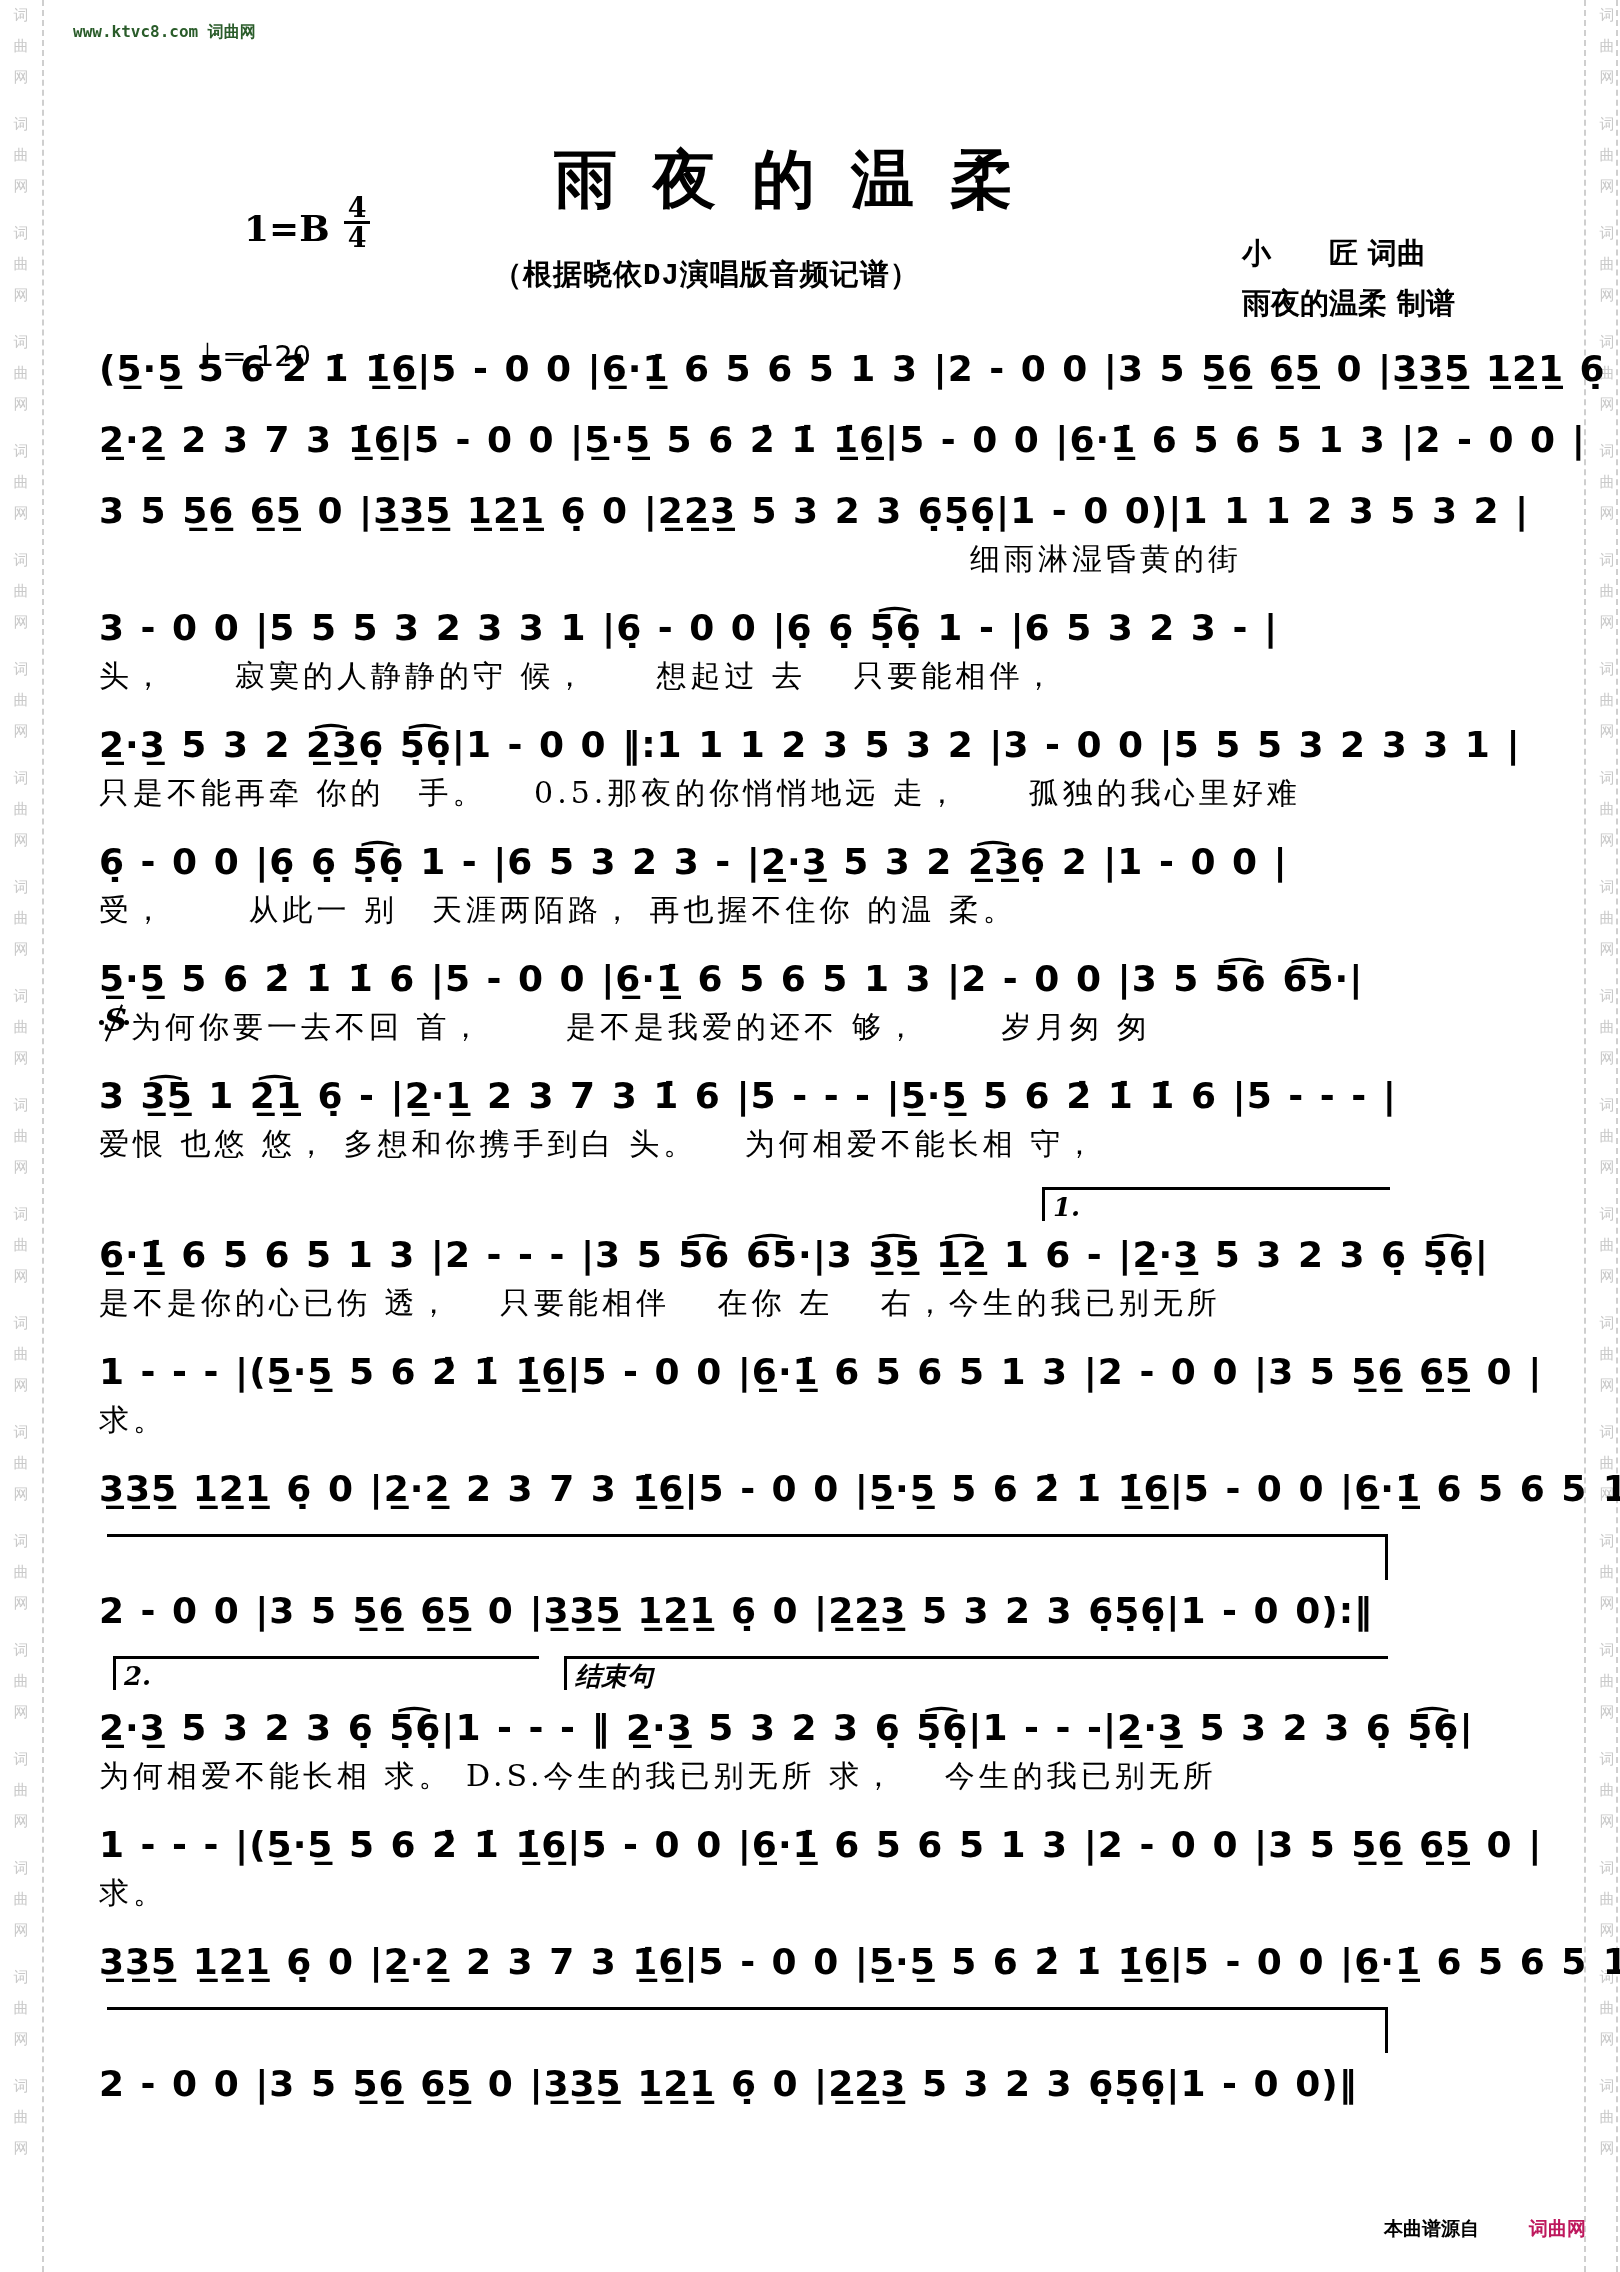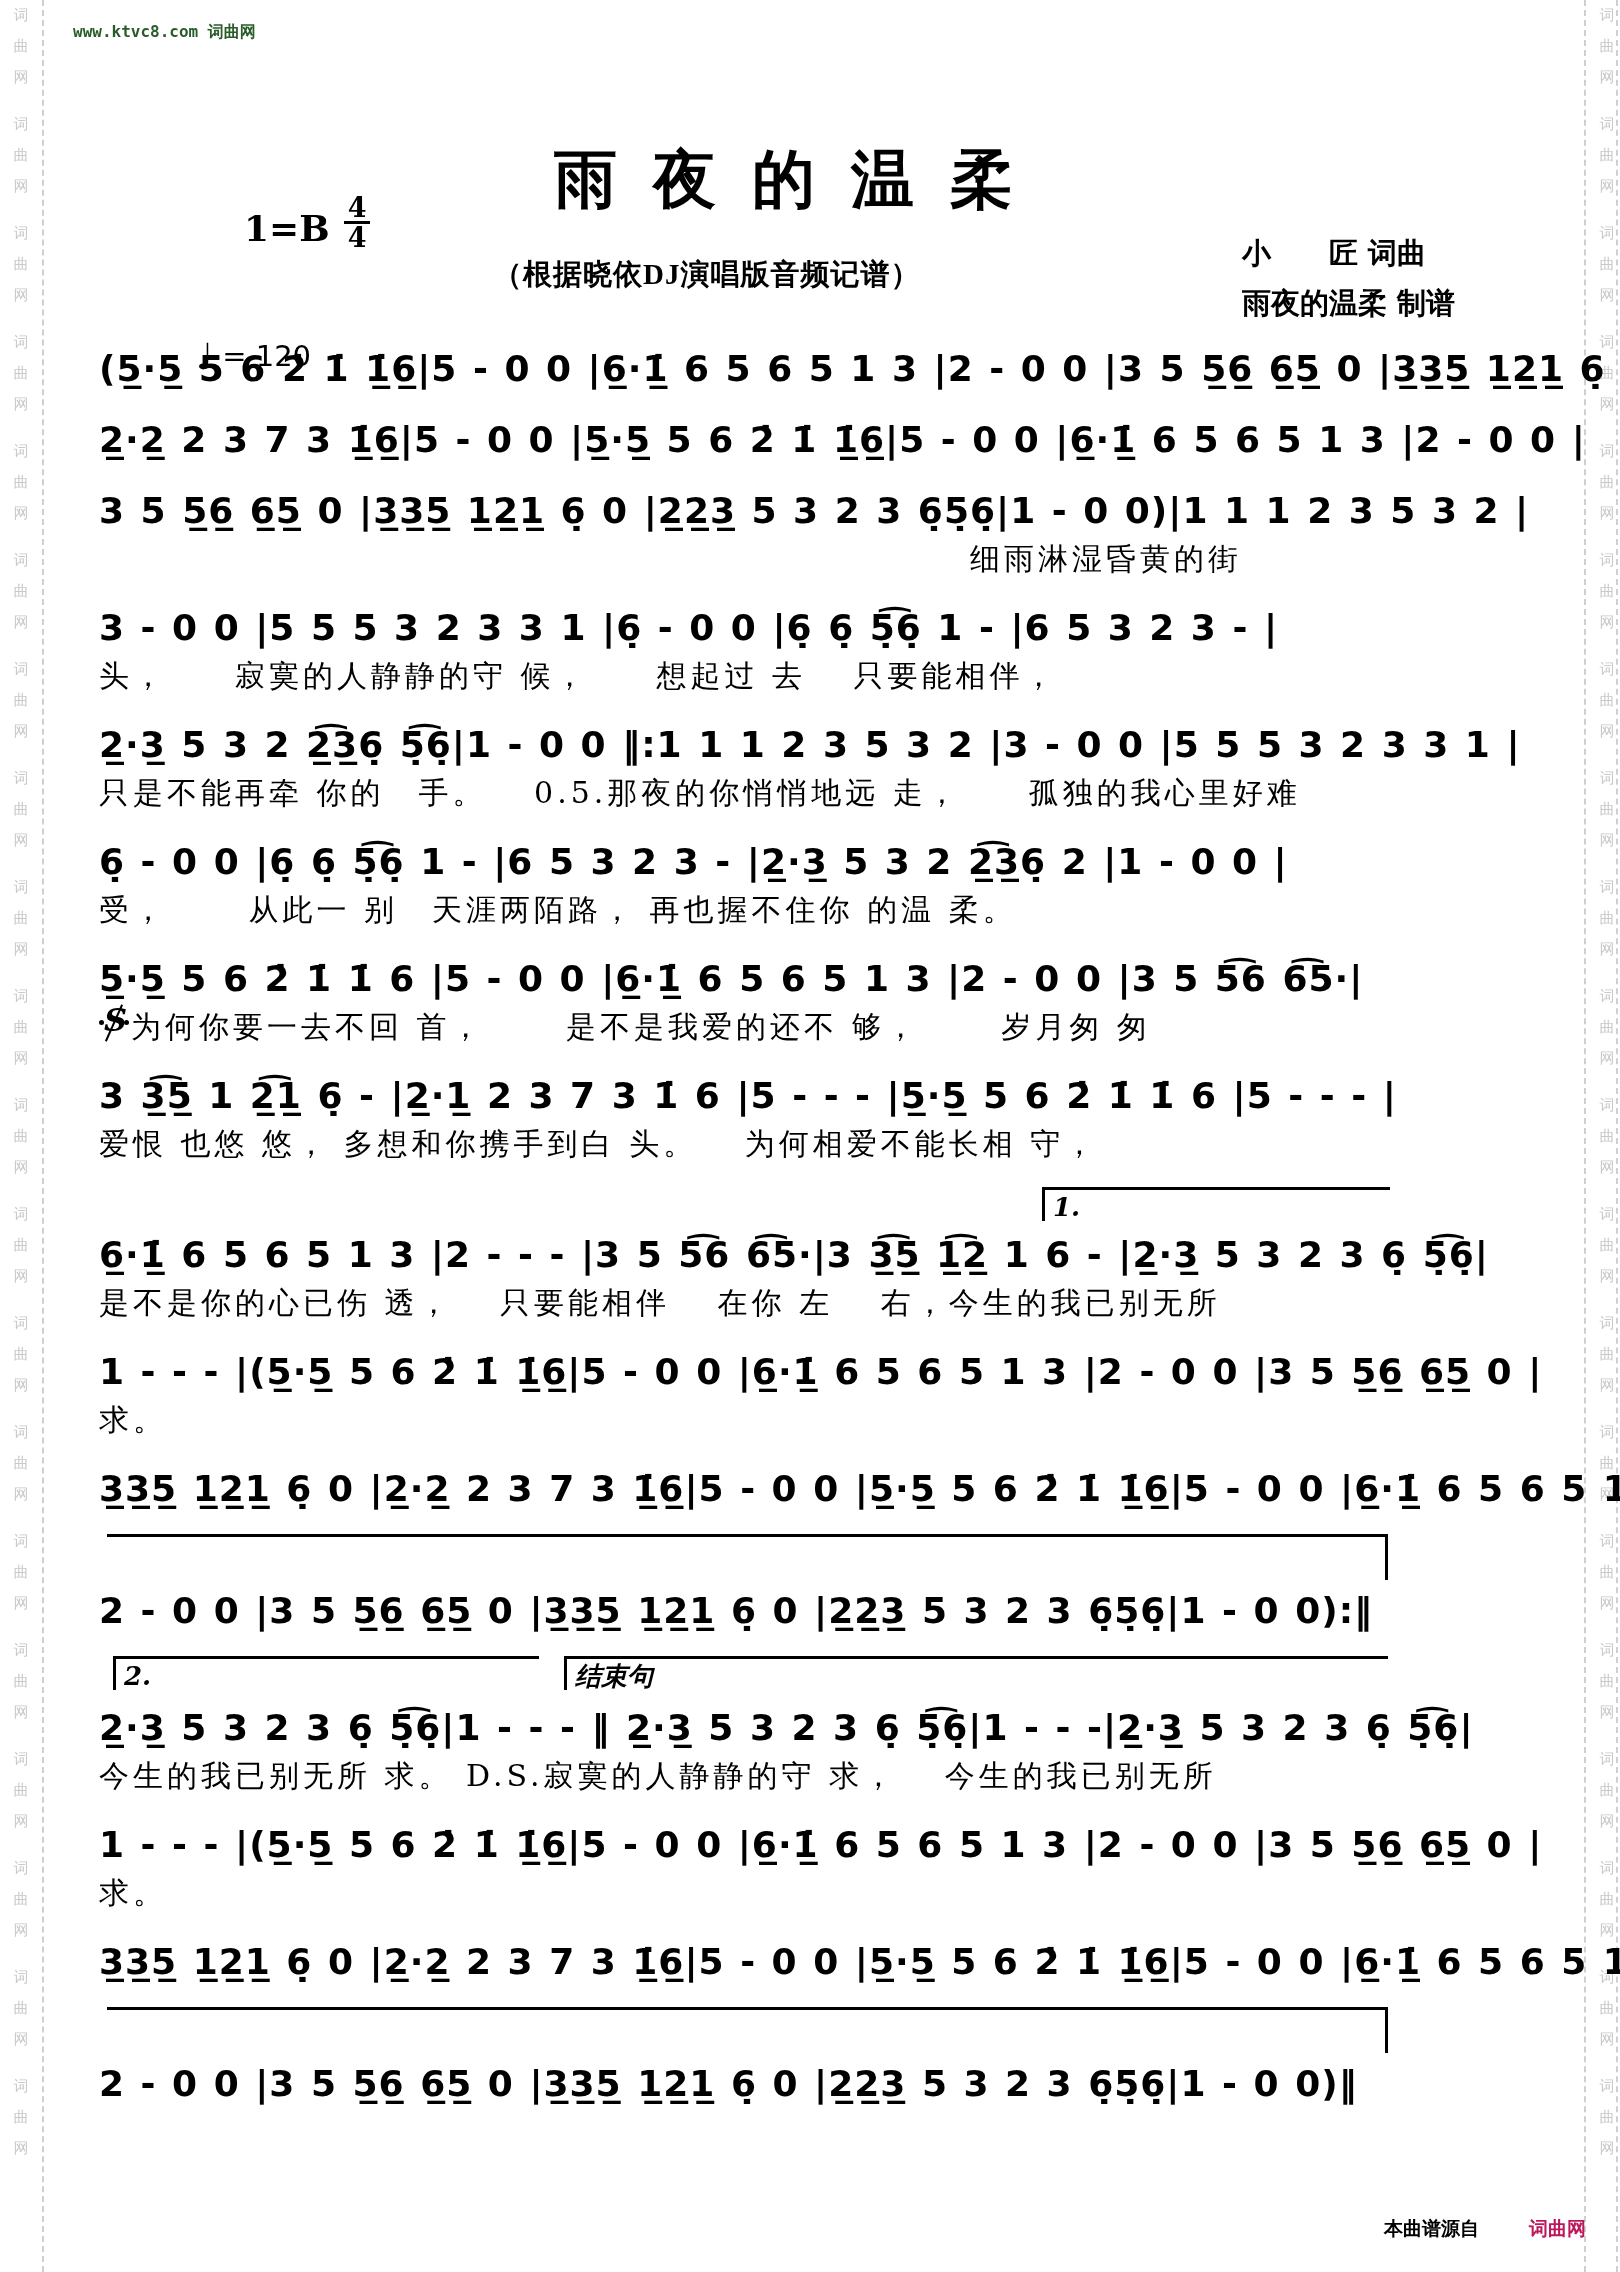--- a/index.html
+++ b/index.html
@@ -23,21 +23,21 @@
     font-family:"DejaVu Sans Mono", monospace; font-size:16px; font-weight:bold; color:#2a5c2a;}
   #keysig{position:absolute; left:244px; top:194px; font-family:"DejaVu Serif", serif;
     font-weight:bold; font-size:36px; white-space:nowrap;}
   .frac{display:inline-block; vertical-align:-6px; margin-left:14px; text-align:center; line-height:1;}
   .frac .num{display:block; font-size:27px; font-weight:bold; padding:0 4px; border-bottom:3px solid #000;}
   .frac .den{display:block; font-size:27px; font-weight:bold;}
   #tempo{position:absolute; left:196px; top:291px; font-size:29px; white-space:nowrap;margin-top:45px;}
   #tempo .note{font-size:36px; vertical-align:-3px;}
   #title{position:absolute; left:554px; top:137px; font-family:"DejaVu Serif", serif;
     font-weight:bold; font-size:63px; letter-spacing:36px; white-space:nowrap;}
-  #subtitle{position:absolute; left:493px; top:255px; font-family:Liberation Serif, serif;
+  #subtitle{position:absolute; left:493px; top:255px; font-family:Liberation Mono, monospace;
     font-weight:bold; font-size:29px; letter-spacing:1px; white-space:nowrap;}
   #credits{position:absolute; right:166px; top:228px; text-align:left;
     font-family:"DejaVu Serif", serif; font-weight:bold; font-size:29px; line-height:50px; white-space:nowrap;}
 
   
   #score{position:absolute; left:99px; top:343px; width:1297px;}
   .system{position:relative; margin-bottom:20px;}
   .notation{font-family:"DejaVu Sans", sans-serif; font-weight:bold; font-size:36px;
     line-height:51px; letter-spacing:1px; word-spacing:2px; white-space:nowrap;}
   .lyric{font-family:"DejaVu Serif", serif; font-size:30px; line-height:46px;
@@ -255,21 +255,21 @@
         <div class="notation">3̲3̲5̲ 1̲2̲1̲ 6̣ 0 |2̲·2̲ 2 3 7 3 1̲̇6̲|5 - 0 0 |5̲·5̲ 5 6 2̇ 1̇ 1̲̇6̲|5 - 0 0 |6̲·1̲̇ 6 5 6 5 1 3 |</div>
       </div>
       <div class="system" style="padding-top: 51px;">
         <div class="bracket hook-right" style="left: 8px; width: 1281px;"></div>
         <div class="notation">2 - 0 0 |3 5 5̲6̲ 6̲5̲ 0 |3̲3̲5̲ 1̲2̲1̲ 6̣ 0 |2̲2̲3̲ 5 3 2 3 6̣5̣6̣|1 - 0 0):‖</div>
       </div>
       <div class="system" style="padding-top: 46px;">
         <div class="bracket hook-left" style="left: 14px; width: 426px;"><span class="blabel">2.</span></div>
         <div class="bracket hook-left" style="left: 465px; width: 824px;"><span class="blabel">结束句</span></div>
         <div class="notation">2̲·3̲ 5 3 2 3 6̣ 5̣͡6̣|1 - - - ‖ 2̲·3̲ 5 3 2 3 6̣ 5̣͡6̣|1 - - -|2̲·3̲ 5 3 2 3 6̣ 5̣͡6̣|</div>
-        <div class="lyric"><span>今生的我已别无所 求。 D.S.寂寞的人静静的守 求，　 今生的我已别无所</span></div>
+        <div class="lyric"><span>为何相爱不能长相 求。 D.S.今生的我已别无所 求，　 今生的我已别无所</span></div>
       </div>
       <div class="system">
         <div class="notation">1 - - - |(5̲·5̲ 5 6 2̇ 1̇ 1̲̇6̲|5 - 0 0 |6̲·1̲̇ 6 5 6 5 1 3 |2 - 0 0 |3 5 5̲6̲ 6̲5̲ 0 |</div>
         <div class="lyric"><span>求。</span></div>
       </div>
       <div class="system">
         <div class="notation">3̲3̲5̲ 1̲2̲1̲ 6̣ 0 |2̲·2̲ 2 3 7 3 1̲̇6̲|5 - 0 0 |5̲·5̲ 5 6 2̇ 1̇ 1̲̇6̲|5 - 0 0 |6̲·1̲̇ 6 5 6 5 1 3 |</div>
       </div>
       <div class="system" style="padding-top: 51px;">
         <div class="bracket hook-right" style="left: 8px; width: 1281px;"></div>

